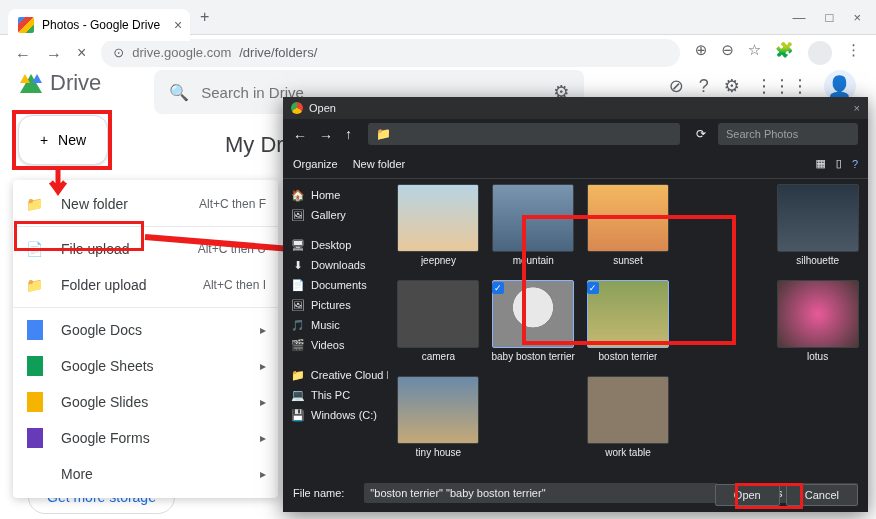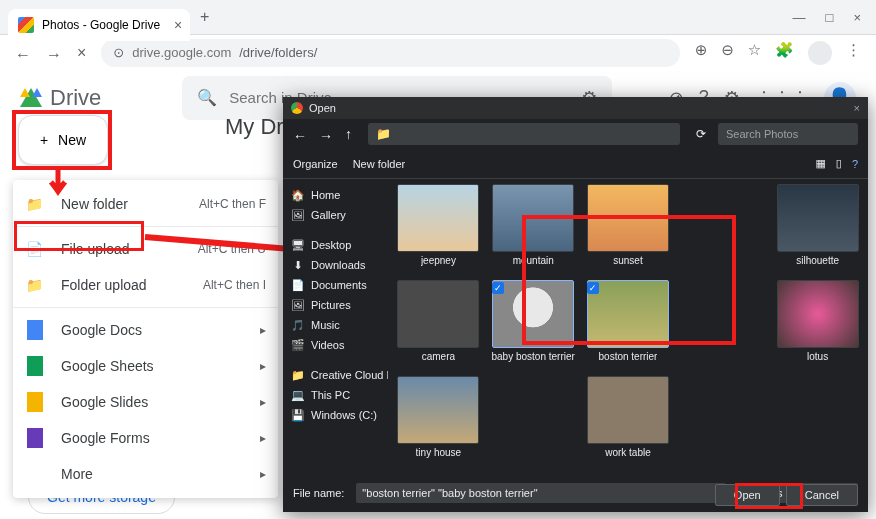--- a/index.html
+++ b/index.html
@@ -9,21 +9,21 @@
 .tab-favicon{width:16px;height:16px;margin-right:8px;background:linear-gradient(135deg,#4285f4 25%,#ea4335 25%,#ea4335 50%,#fbbc04 50%,#fbbc04 75%,#34a853 75%);border-radius:2px}
 .tab-close{position:absolute;right:8px;font-size:14px;color:#5f6368}
 .new-tab{margin-left:10px;font-size:16px;color:#5f6368}
 .window-ctrl{margin-left:auto;display:flex;gap:20px;padding-right:15px;color:#5f6368;font-size:13px}
 .addr-bar{height:35px;display:flex;align-items:center;padding:0 15px;gap:15px}
 .nav-btn{color:#5f6368;font-size:16px}
 .url-box{flex:1;background:#f1f3f4;border-radius:15px;height:28px;display:flex;align-items:center;padding:0 12px;font-size:13px;color:#5f6368;gap:8px}
 .url-path{color:#737373}
 .addr-icons{display:flex;gap:14px;color:#5f6368;font-size:15px}
 .avatar{width:24px;height:24px;border-radius:50%;background:#e8eaed}
-.drive-header{height:55px;display:flex;align-items:center;padding:0 20px;gap:31px}
+.drive-header{height:55px;display:flex;align-items:flex-start;padding:0 20px;gap:3px}
 .drive-logo{display:flex;align-items:center;gap:8px}
 .logo-tri{width:0;height:0;border-left:11px solid transparent;border-right:11px solid transparent;border-bottom:19px solid #34a853;position:relative}
 .logo-tri:before{content:'';position:absolute;left:-11px;top:0;border-left:5px solid transparent;border-right:5px solid transparent;border-bottom:9px solid #fbbc04}
 .logo-tri:after{content:'';position:absolute;right:-11px;top:0;border-left:5px solid transparent;border-right:5px solid transparent;border-bottom:9px solid #4285f4}
 .drive-name{font-size:22px;color:#5f6368}
 .search-box{flex:1;max-width:430px;background:#f1f3f4;border-radius:8px;height:44px;display:flex;align-items:center;padding:0 15px;gap:12px;margin-left:50px}
 .search-box input{border:none;background:none;outline:none;font-size:15px;flex:1}
 .search-tune{color:#5f6368;font-size:18px}
 .header-icons{display:flex;gap:15px;margin-left:auto;align-items:center;color:#5f6368;font-size:18px}
 .user-avatar{width:32px;height:32px;border-radius:50%;background:#e8f0fe;display:flex;align-items:center;justify-content:center;font-size:20px}
@@ -36,42 +36,42 @@
 .menu-short{font-size:12px;color:#5f6368}
 .menu-arrow{color:#5f6368;font-size:12px}
 .menu-div{height:1px;background:#e8eaed;margin:4px 0}
 .hl-file{position:absolute;left:14px;top:221px;width:130px;height:30px;border:3px solid #ef1c1c;z-index:11}
 .doc-blue{background:#4285f4;width:16px;height:20px}
 .doc-green{background:#0f9d58;width:16px;height:20px}
 .doc-yellow{background:#f4b400;width:16px;height:20px}
 .doc-purple{background:#673ab7;width:16px;height:20px}
 .storage{position:absolute;left:28px;top:455px;font-size:13px;color:#5f6368}
 .storage-btn{margin-top:10px;border:1px solid #dadce0;border-radius:18px;padding:8px 18px;color:#1a73e8;font-size:14px;display:inline-block}
-.my-drive{position:absolute;left:225px;top:114px;font-size:22px;color:#3c4043}
+.my-drive{position:absolute;left:225px;top:132px;font-size:22px;color:#3c4043}
 .dialog{position:absolute;left:283px;top:97px;width:585px;height:415px;background:#202124;color:#e8eaed;font-size:12px;z-index:20;box-shadow:0 4px 20px rgba(0,0,0,0.5)}
 .dlg-title{height:22px;background:#2d2e30;display:flex;align-items:center;padding:0 8px;font-size:11px}
 .dlg-title-x{margin-left:auto;color:#9aa0a6}
 .dlg-nav{height:30px;display:flex;align-items:center;padding:0 10px;gap:12px;color:#e8eaed}
 .dlg-nav-arrow{font-size:14px}
 .dlg-path{flex:1;background:#3c4043;height:22px;border-radius:3px;margin:0 4px;display:flex;align-items:center;padding:0 8px}
 .dlg-search{width:140px;background:#3c4043;height:22px;border-radius:3px;display:flex;align-items:center;padding:0 8px;color:#9aa0a6;font-size:11px}
 .dlg-toolbar{height:30px;display:flex;align-items:center;padding:0 10px;gap:15px;font-size:11px;border-bottom:1px solid #3c4043}
 .dlg-tool-right{margin-left:auto;display:flex;gap:10px;align-items:center}
 .dlg-body{display:flex;height:295px}
 .dlg-side{width:105px;padding:6px 0;font-size:11px;overflow:hidden}
 .side-item{display:flex;align-items:center;padding:3px 8px;gap:6px;white-space:nowrap}
 .side-ico{width:14px;height:14px;display:flex;align-items:center;justify-content:center;font-size:11px}
 .dlg-grid{flex:1;padding:5px;display:grid;grid-template-columns:repeat(5,1fr);grid-auto-rows:92px;gap:4px;overflow:hidden}
 .thumb{display:flex;flex-direction:column;align-items:center;position:relative}
 .thumb-img{width:82px;height:68px;background:#5f6368;border:1px solid #3c4043;border-radius:2px}
 .thumb-lbl{font-size:10px;margin-top:3px;text-align:center;white-space:nowrap;overflow:hidden;max-width:84px}
 .thumb.sel .thumb-img{border:1px solid #8ab4f8}
 .thumb.sel:before{content:'✓';position:absolute;top:2px;left:4px;width:12px;height:12px;background:#1a73e8;color:#fff;font-size:9px;display:flex;align-items:center;justify-content:center;border-radius:2px;z-index:2}
 .hl-thumbs{position:absolute;left:522px;top:215px;width:214px;height:130px;border:4px solid #ef1c1c;z-index:25}
-.dlg-footer{height:38px;display:flex;align-items:center;padding:0 10px;gap:12px;font-size:11px}
+.dlg-footer{height:38px;display:flex;align-items:center;padding:0 10px;gap:20px;font-size:11px}
 .fn-label{color:#e8eaed}
 .fn-input{flex:1;background:#3c4043;height:20px;border-radius:2px;padding:0 6px;display:flex;align-items:center}
 .ft-select{width:120px;background:#3c4043;height:20px;border-radius:2px;padding:0 6px;display:flex;align-items:center;justify-content:space-between}
 .dlg-btns{position:absolute;right:10px;bottom:6px;display:flex;gap:6px}
 .dlg-btn{background:#3c4043;padding:4px 18px;border-radius:2px;font-size:11px;border:1px solid #5f6368}
 .hl-open{position:absolute;right:65px;bottom:3px;width:68px;height:26px;border:3px solid #ef1c1c;z-index:26}
 .arrow-svg{position:absolute;z-index:15;pointer-events:none}
 .thumb-img.sky{background:linear-gradient(#b8d4e3,#e8c89a)}
 .thumb-img.mountain{background:linear-gradient(#7a95b0,#4a6580)}
 .thumb-img.sunset{background:linear-gradient(#f4b860,#d98850)}

